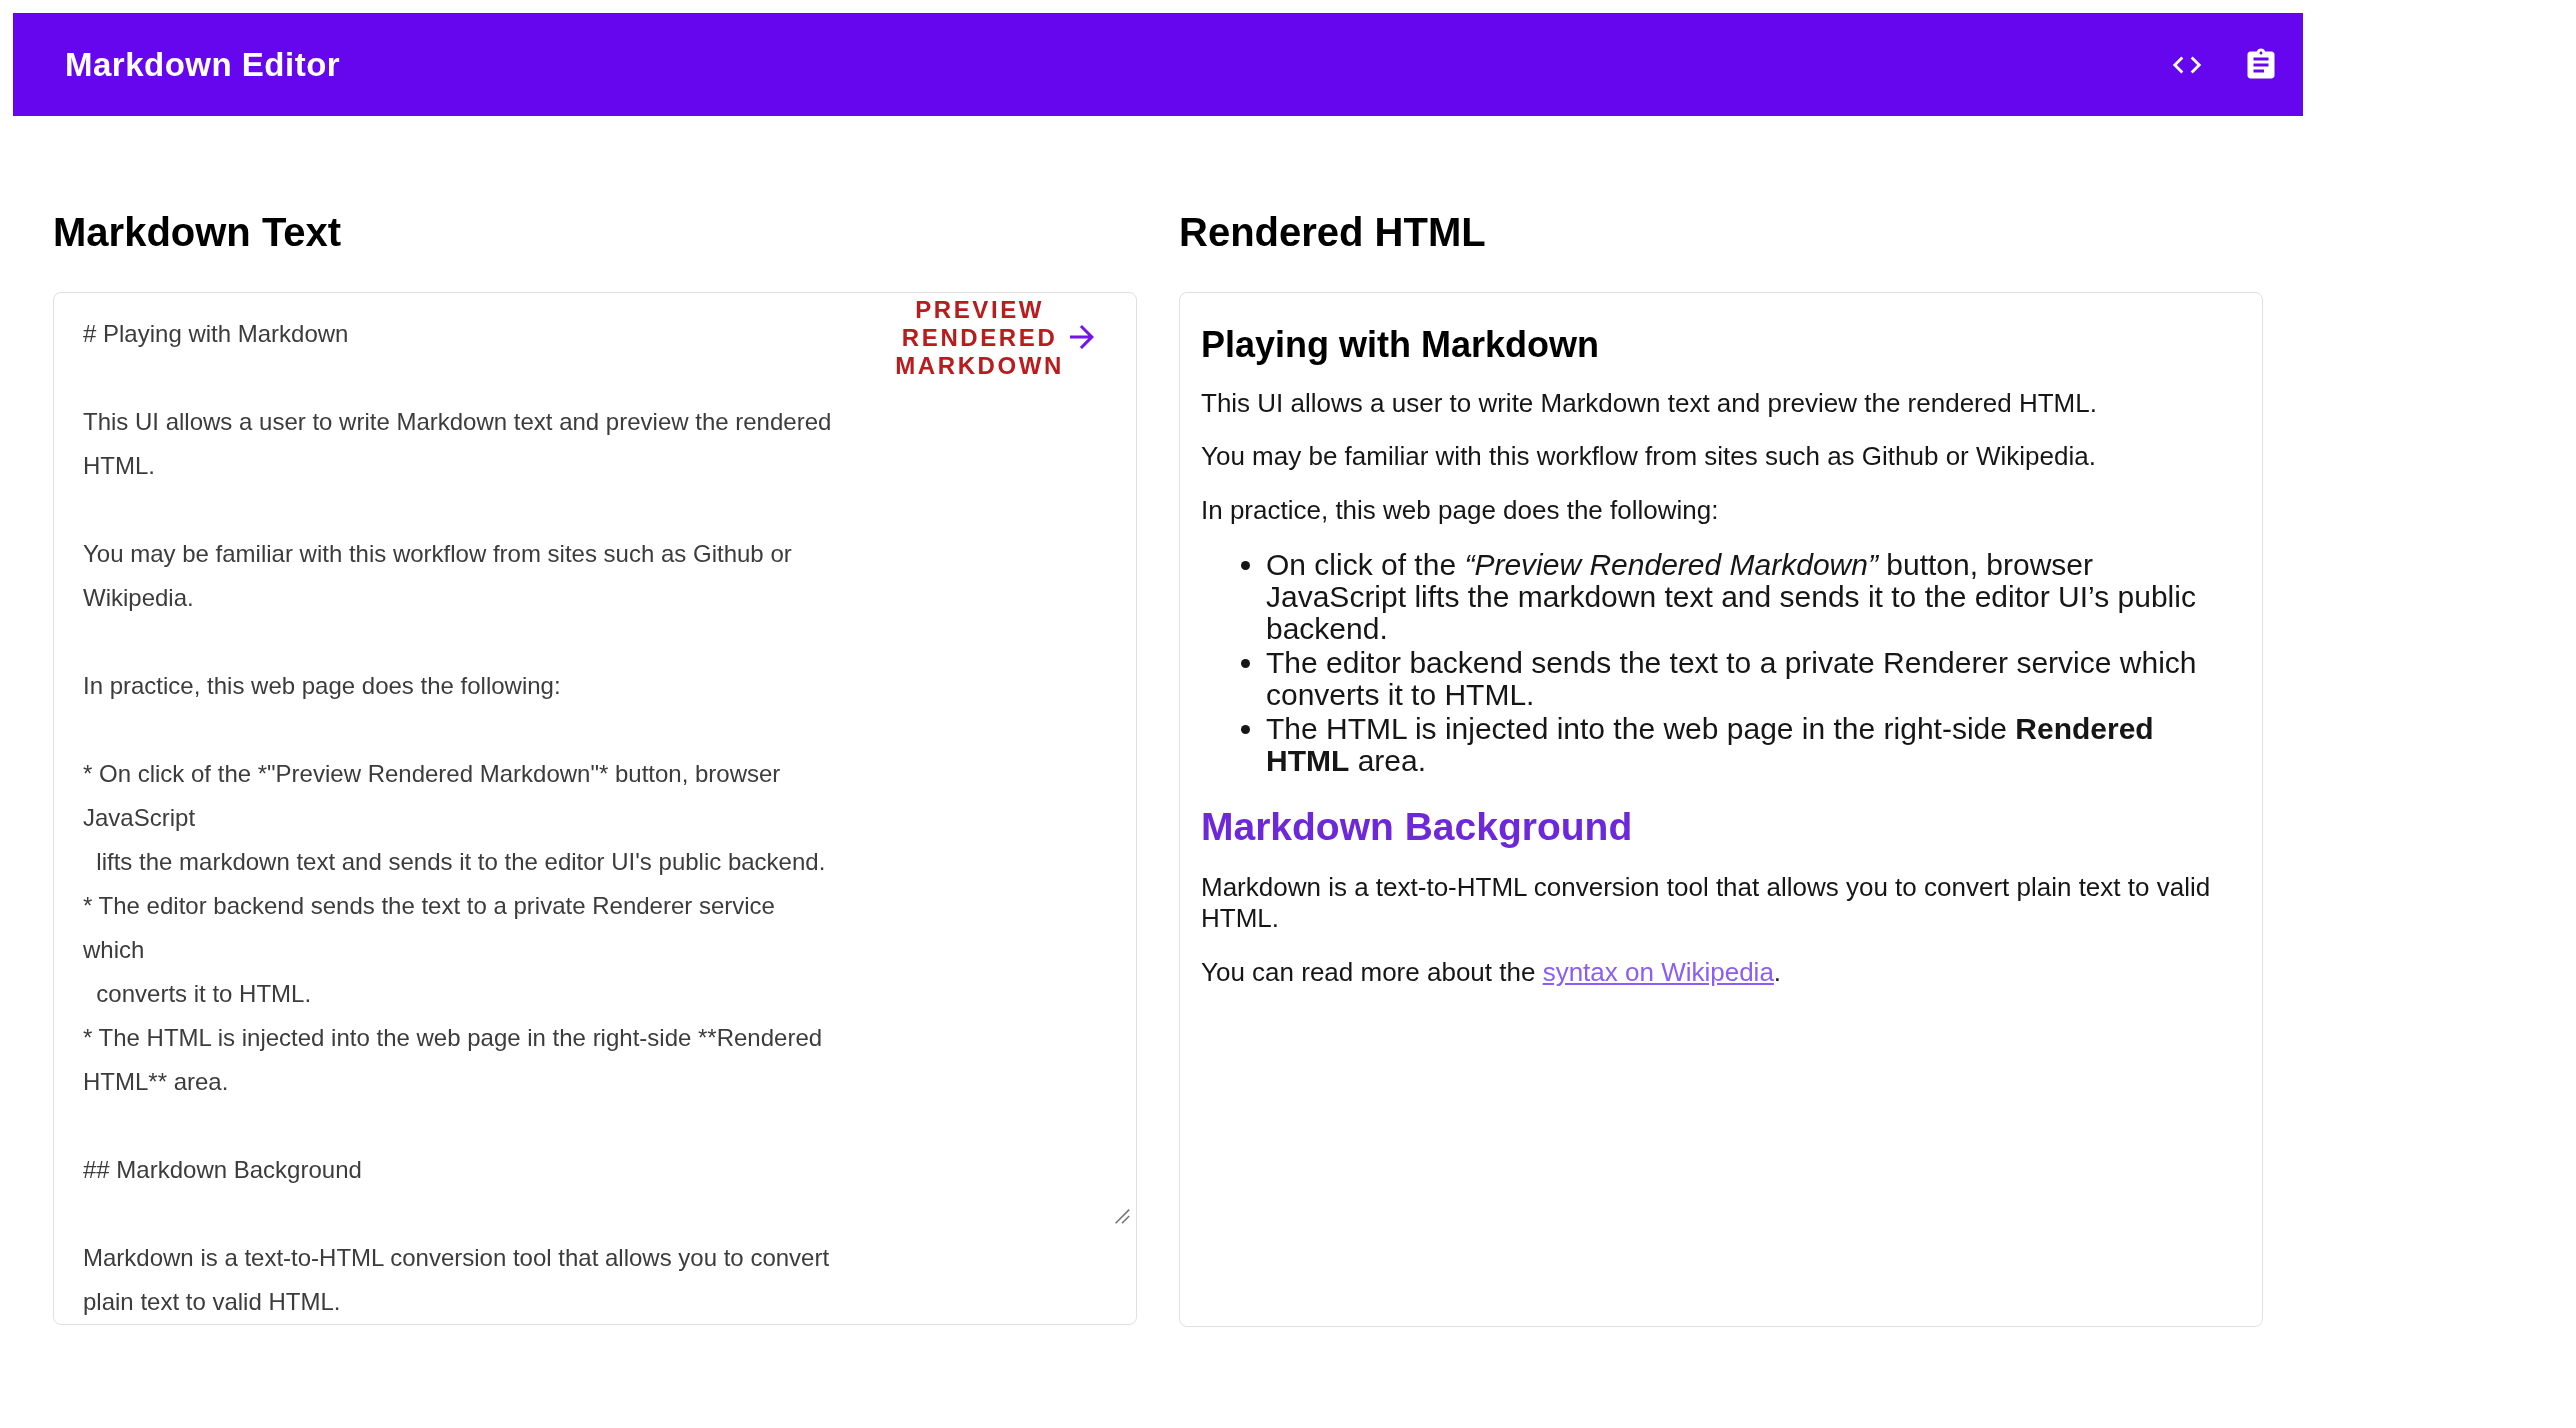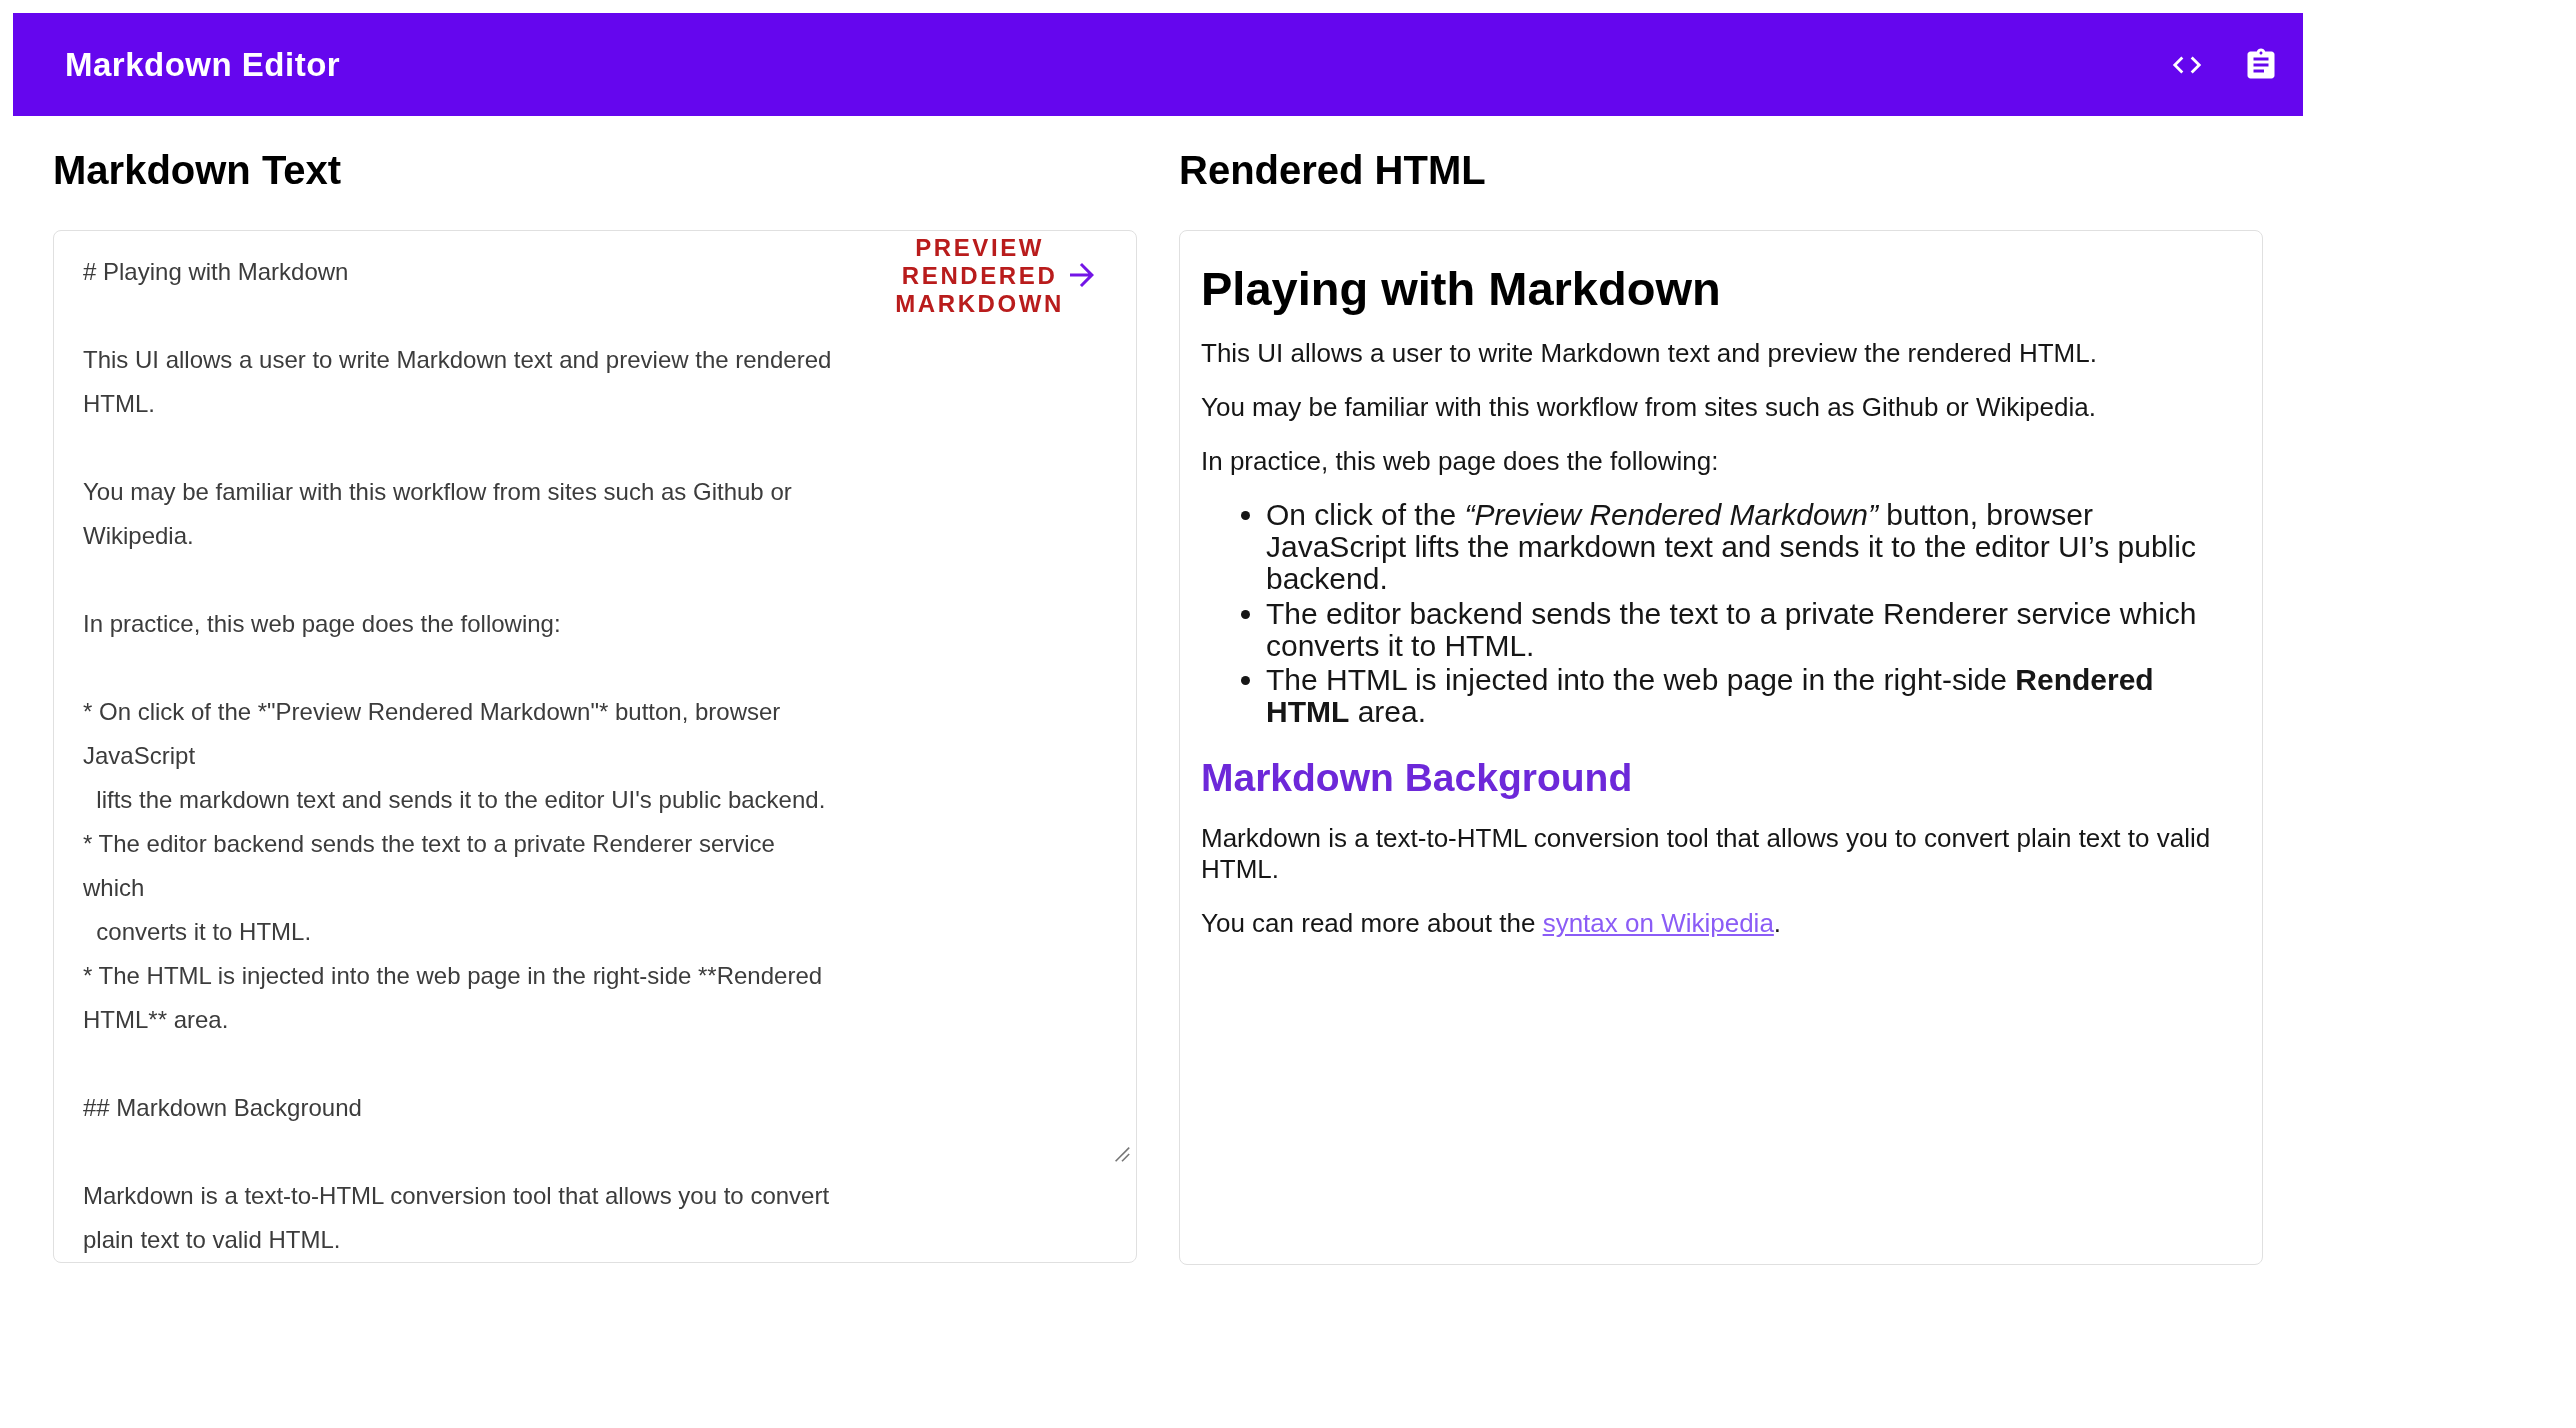--- a/index.html
+++ b/index.html
@@ -40,21 +40,21 @@
     width: 45px; height: 45px;
     display: flex; align-items: center; justify-content: center;
     background: none; border: none; padding: 0; cursor: pointer;
   }
   .icon-btn svg { display: block; }
   
   .columns {
     display: flex;
     gap: 42px;
     padding: 0 40px;
-    margin-top: 34px;
+    margin-top: 96px;
     box-sizing: border-box;
   }
   .col { flex: 1; min-width: 0; }
   .section-heading {
     font-size: 40px;
     font-weight: 700;
     color: #000000;
     line-height: 1;
     margin: 0 0 40px 0;
   }
@@ -118,21 +118,21 @@
     display: flex; align-items: center; justify-content: center;
     background: none; border: none; padding: 0; cursor: pointer;
   }
   
   .rendered-card {
     height: 1035px;
     padding: 4.8px 21px;
     overflow: hidden;
   }
   .doc h1 {
-    font-size: 47px;
+    font-size: 36px;
     font-weight: 700;
     color: #000000;
     margin: 26px 0 14.5px 0;
     line-height: 1.15;
   }
   .doc h2 {
     font-size: 39px;
     font-weight: 700;
     color: #6d28d9;
     margin: 27.5px 0 14.5px 0;

